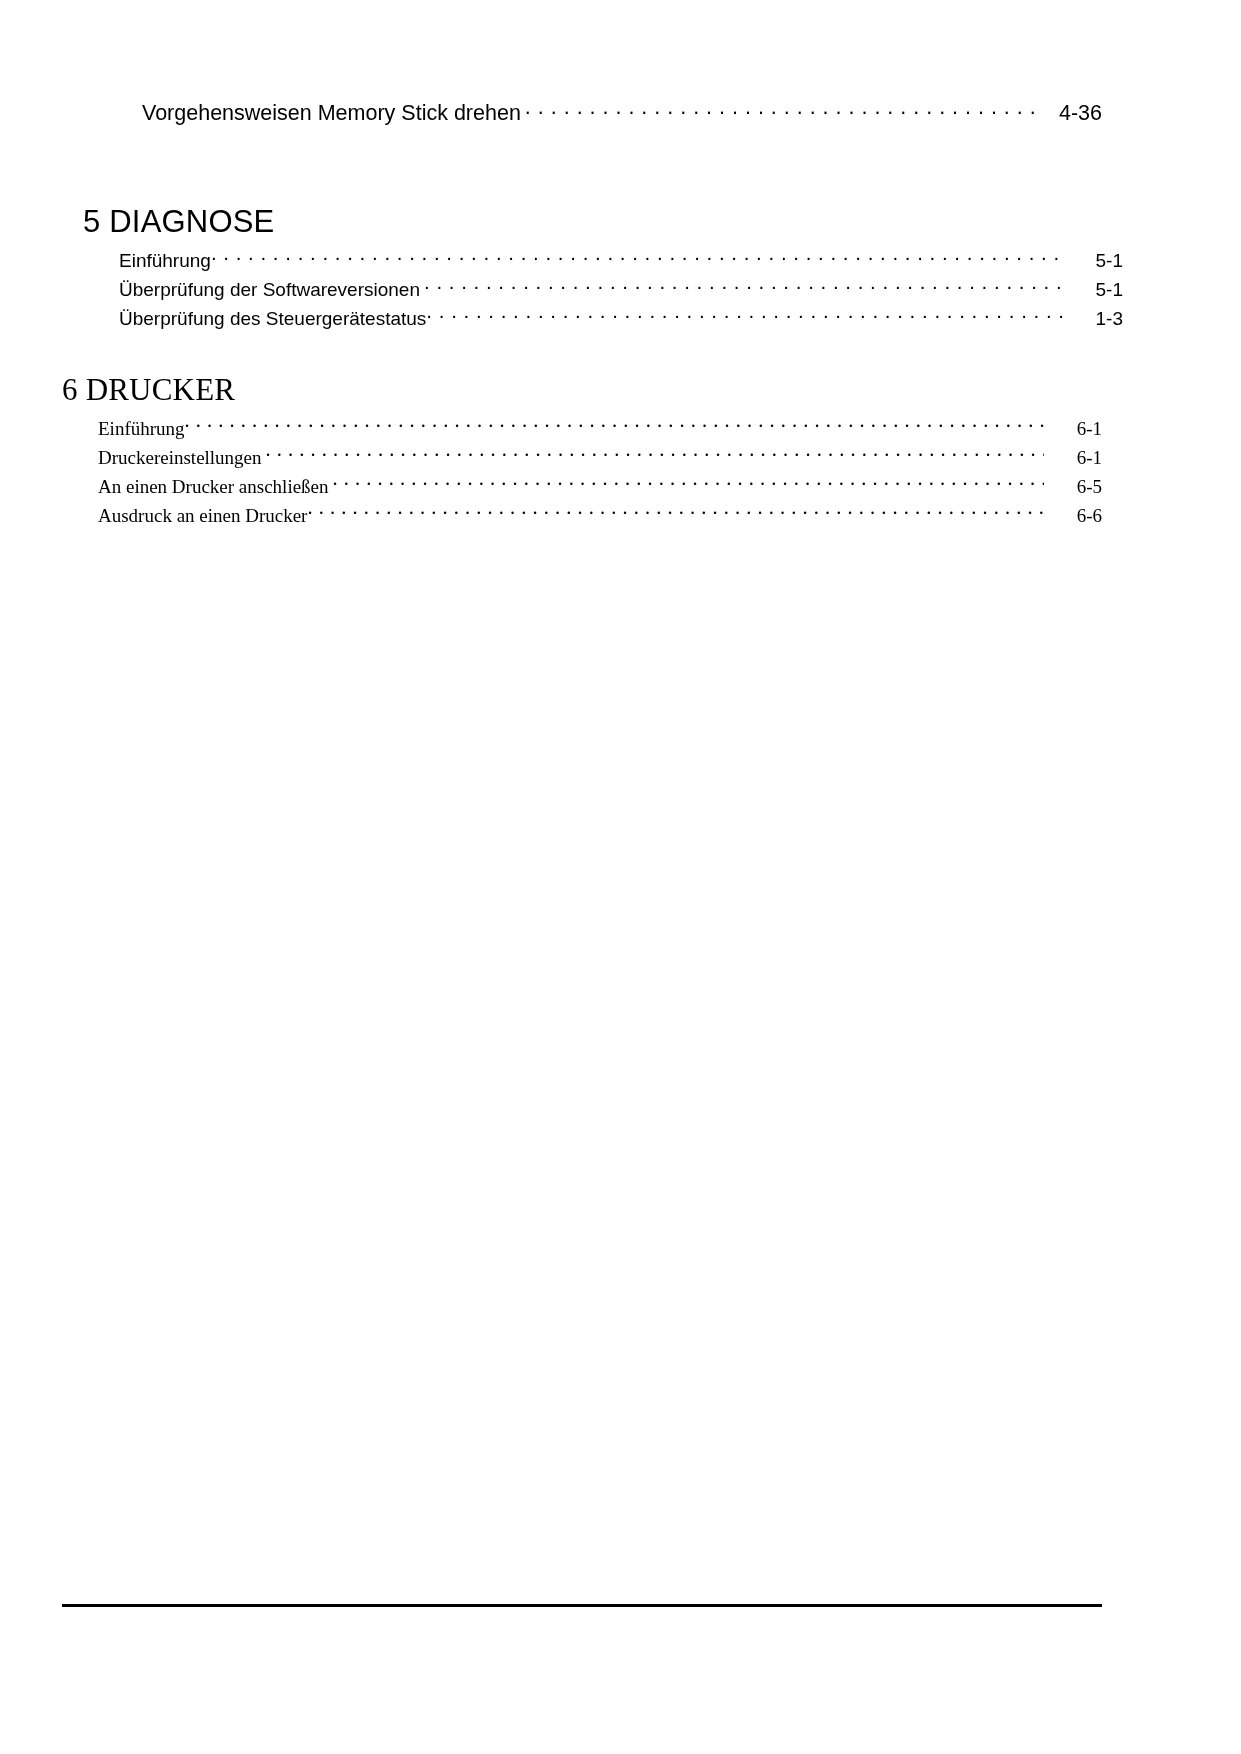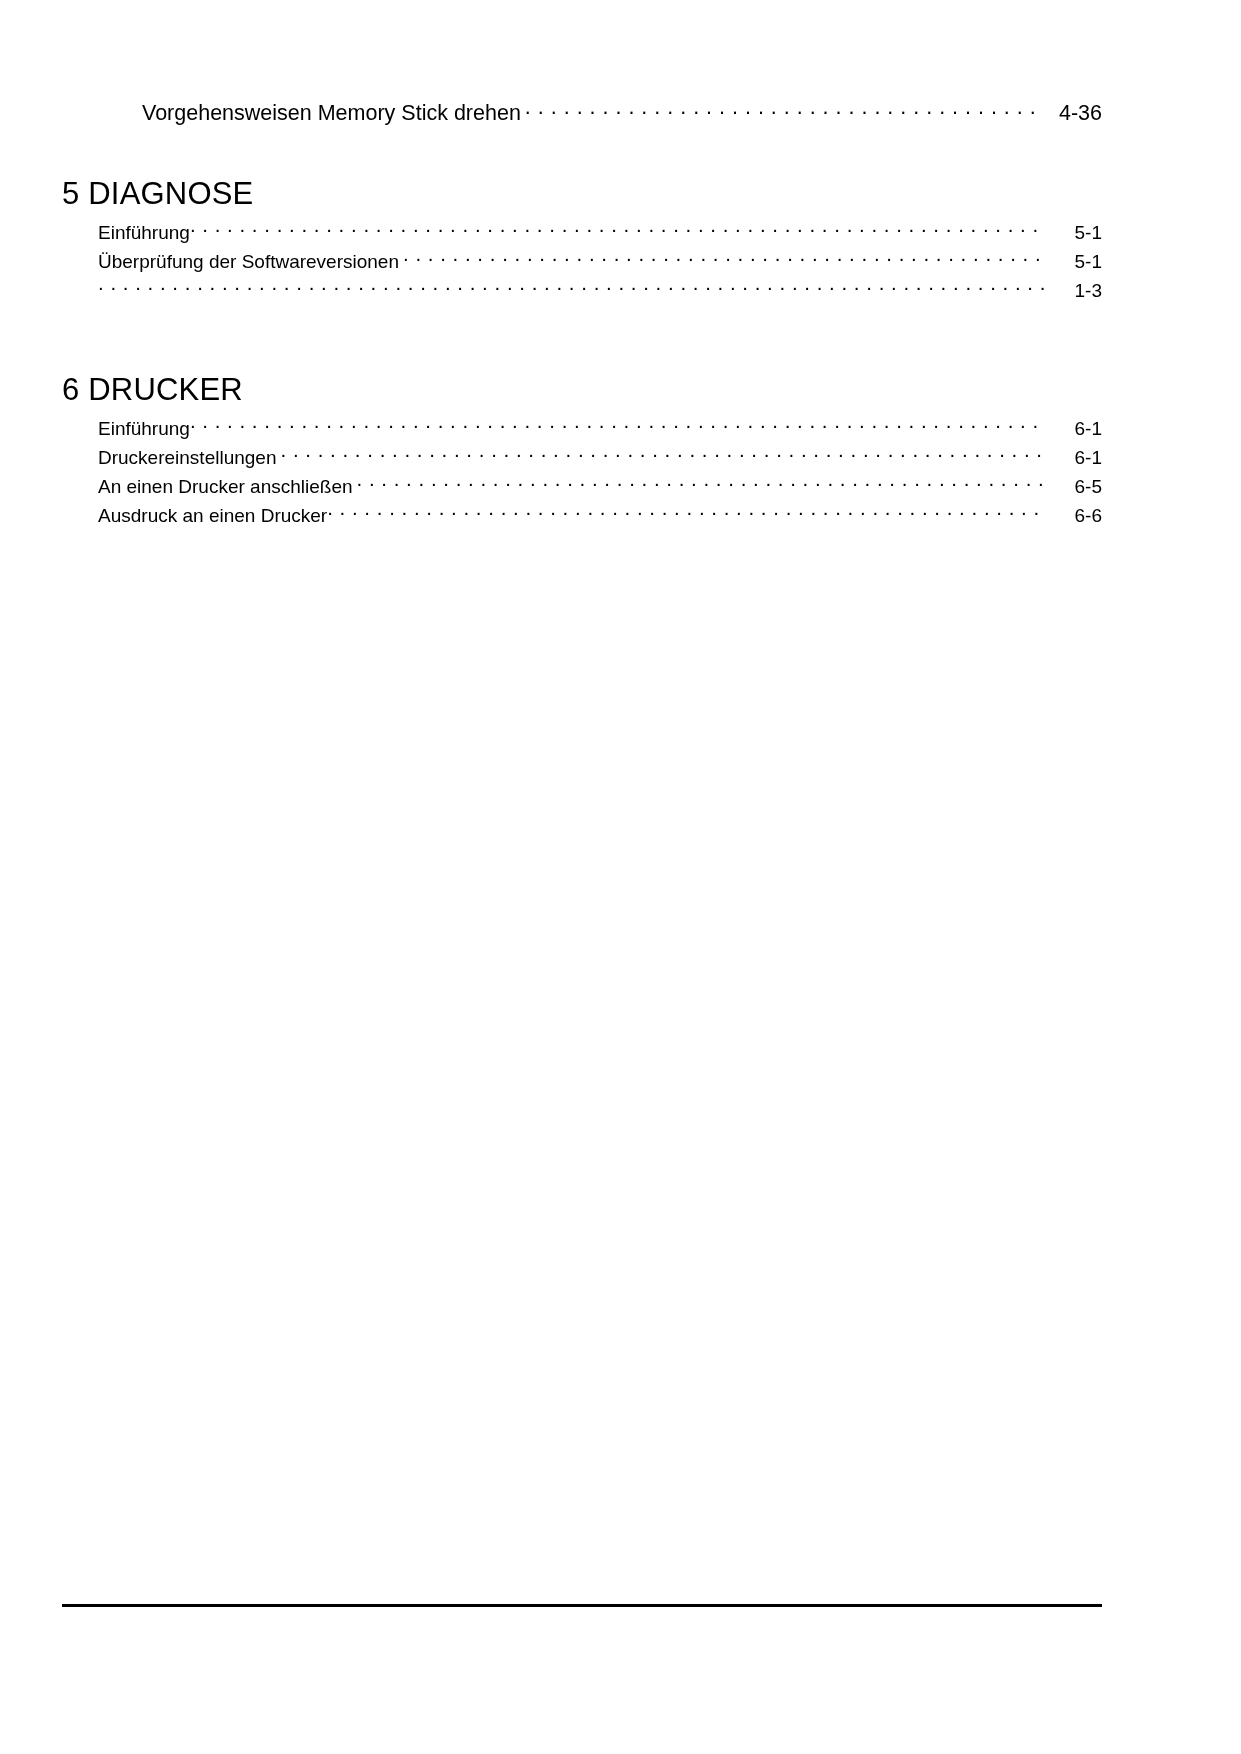--- a/index.html
+++ b/index.html
@@ -105,41 +105,42 @@
 <body>
 
 <div class="page">
 
   <div class="orphan-entry">
     <span class="entry-label">Vorgehensweisen Memory Stick drehen</span>
     <span class="leader"></span>
     <span class="entry-page">4-36</span>
   </div>
 
-  <div class="chapter" id="chapter-0" style="top: 176px;">
+  <div class="chapter" id="chapter-0" style="top: 204px; margin-left: 21px;">
     <div class="chapter-title">5 DIAGNOSE</div>
     <ul class="entries">
       <li class="entry tight">
         <span class="entry-label">Einführung</span>
         <span class="leader"></span>
         <span class="entry-page">5-1</span>
       </li>
       <li class="entry">
         <span class="entry-label">Überprüfung der Softwareversionen</span>
         <span class="leader"></span>
         <span class="entry-page">5-1</span>
       </li>
       <li class="entry tight">
+        <span class="entry-label">Überprüfung des Steuergerätestatus</span>
         <span class="leader"></span>
         <span class="entry-page">1-3</span>
       </li>
     </ul>
   </div>
 
-  <div class="chapter" id="chapter-1" style="top: 372px;">
+  <div class="chapter" id="chapter-1" style="top: 372px; font-family: Liberation Serif, serif;">
     <div class="chapter-title">6 DRUCKER</div>
     <ul class="entries">
       <li class="entry tight">
         <span class="entry-label">Einführung</span>
         <span class="leader"></span>
         <span class="entry-page">6-1</span>
       </li>
       <li class="entry">
         <span class="entry-label">Druckereinstellungen</span>
         <span class="leader"></span>

